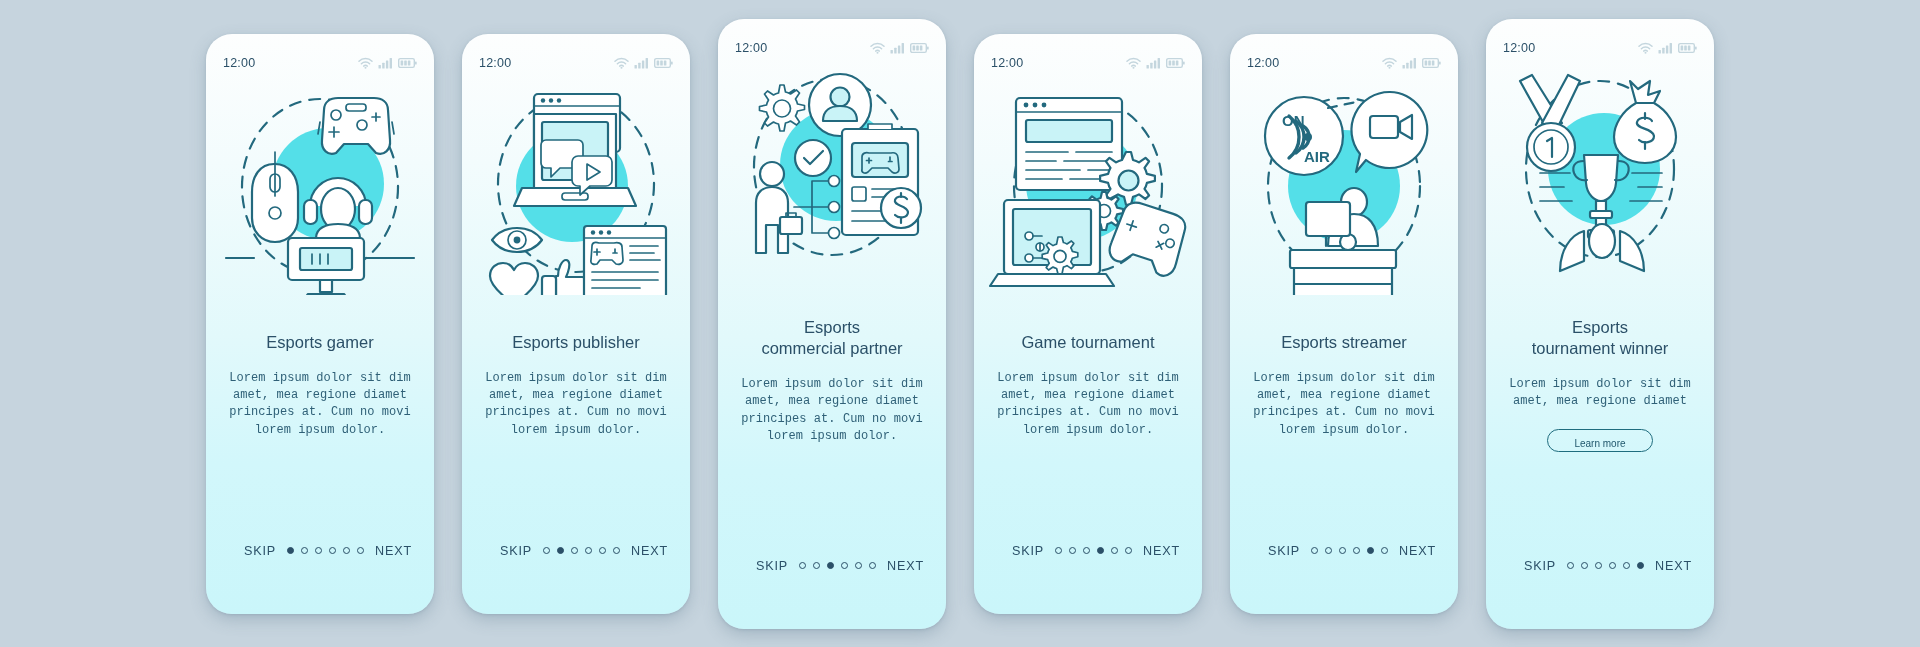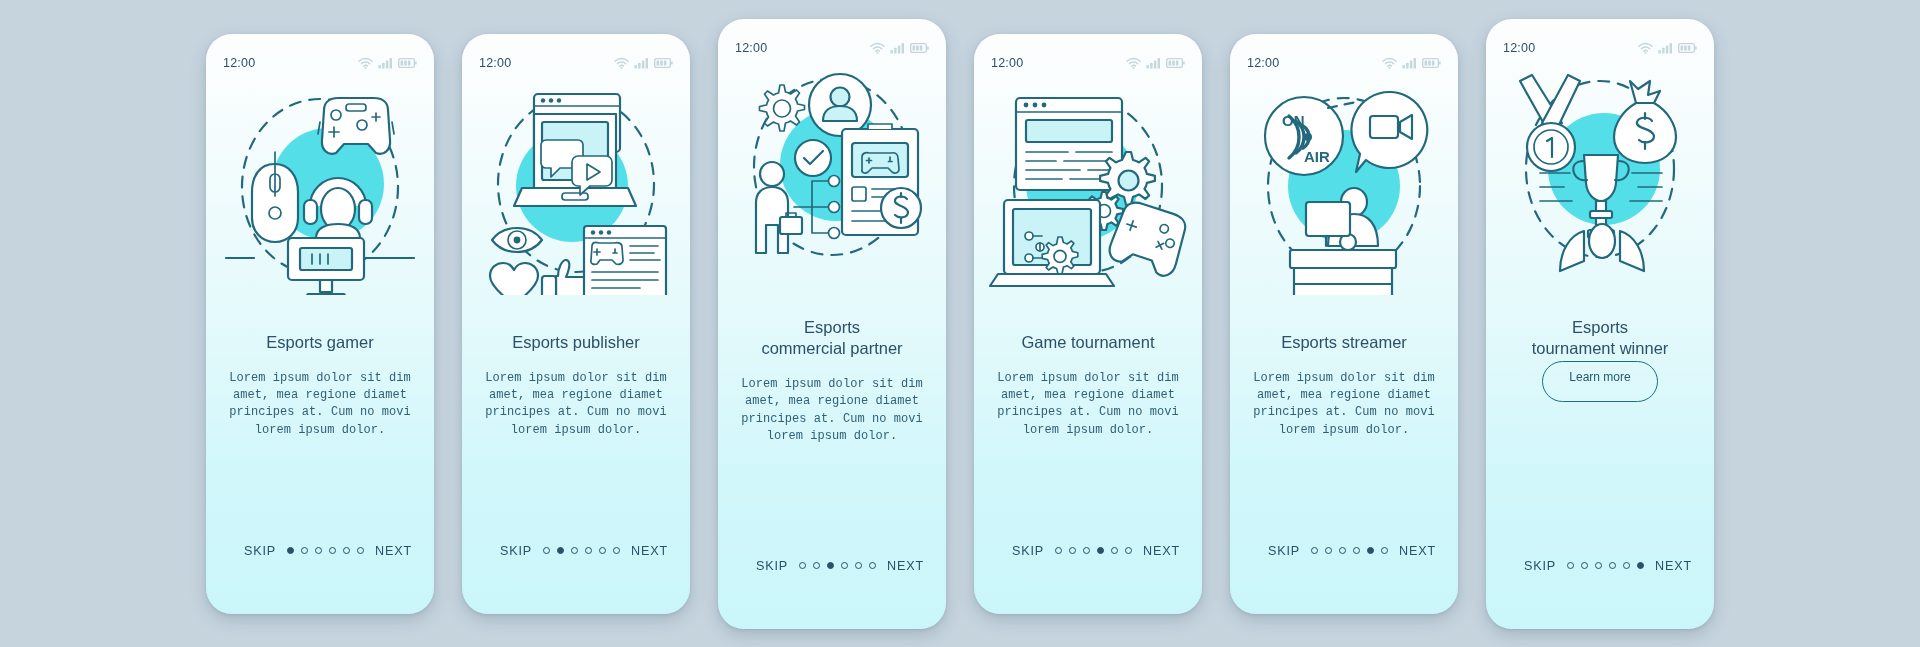--- a/index.html
+++ b/index.html
@@ -72,26 +72,26 @@
   .desc {
     font-size:12px;
     color:#2f6077;
     line-height:1.45;
     margin-top:17px;
     letter-spacing:.05px;
     font-family:Liberation Mono, monospace;
   }
   .learn-more {
     display:inline-block;
-    margin-top:2px;
-    padding:9px 26px 18px;
+    margin-top:18px;
+    padding:9px 26px 2px;
     border:1.6px solid #1f6c7e;
     border-radius:22px;
     color:#23596e;
-    font-size:12px;
+    font-size:10px;
     background:transparent;
     cursor:pointer;
     line-height:1;
   }
 
   
   .nav {
     margin-top:auto;
     margin-bottom:56px;
     padding:0 22px;
@@ -691,20 +691,21 @@
           <ellipse cx="44" cy="20" rx="13" ry="17" class="fillw"></ellipse>
           <path d="M2 50 C2 30 12 14 26 10 L26 40 Z" class="fillw"></path>
           <path d="M86 50 C86 30 76 14 62 10 L62 40 Z" class="fillw"></path>
         </g>
       </svg>
     </div>
 
     <div class="textblock">
       <div class="title" style="white-space:pre-line">Esports
 tournament winner</div>
+      <div class="desc">Lorem ipsum dolor sit dim amet, mea regione diamet</div>
       <button class="learn-more">Learn more</button>
     </div>
 
     <div class="nav">
       <button class="nav-btn">SKIP</button>
       <span class="dots">
           <span class="dot"></span>
           <span class="dot"></span>
           <span class="dot"></span>
           <span class="dot"></span>

